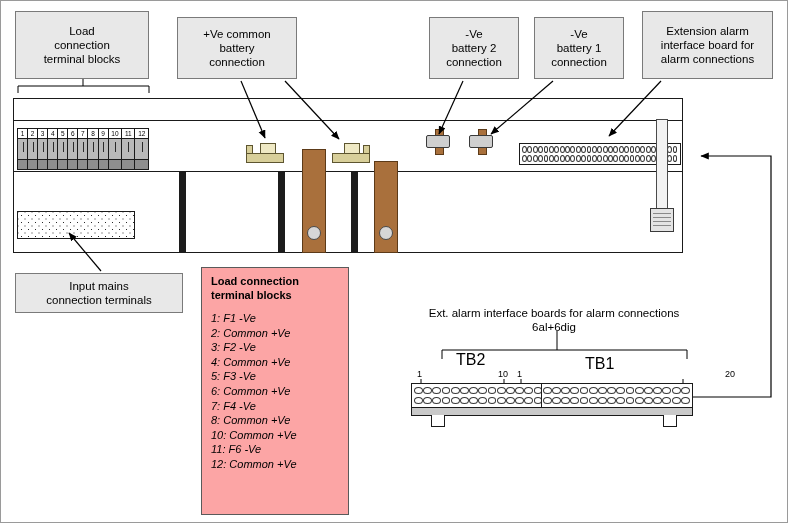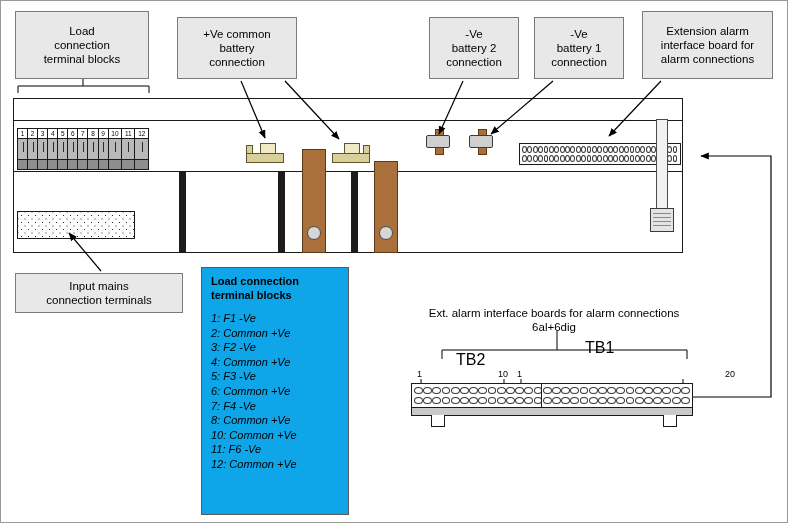--- a/index.html
+++ b/index.html
@@ -38,21 +38,21 @@
   .plain-label {
     position: absolute;
     font-size: 11.5px;
     line-height: 14px;
     color: #000;
     text-align: center;
     white-space: pre-line;
   }
   .legend-box {
     position: absolute;
-    background: #0ea5e9;
+    background: #fca5a5;
     border: 1px solid #5a5a5a;
     box-sizing: border-box;
     padding: 7px 9px;
     font-size: 11px;
     line-height: 14.6px;
   }
   .legend-title {
     font-weight: bold;
     font-size: 11px;
     line-height: 13.5px;
@@ -585,21 +585,21 @@
     <div class="legend-item">8: Common +Ve</div>
     <div class="legend-item">10: Common +Ve</div>
     <div class="legend-item">11: F6 -Ve</div>
     <div class="legend-item">12: Common +Ve</div>
   </div>
 
   <div class="plain-label" style="left:388px; top:305px; width:330px;">Ext. alarm interface boards for alarm connections
 6al+6dig</div>
 
   <div class="tbname" style="left:455px; top:352px;">TB2</div>
-  <div class="tbname" style="left:584px; top:340px;text-align:center;">TB1</div>
+  <div class="tbname" style="left:584px; top:356px;text-align:center;">TB1</div>
 
   <div class="num-sm" style="left:416px; top:368px;">1</div>
   <div class="num-sm" style="left:497px; top:368px;">10</div>
   <div class="num-sm" style="left:516px; top:368px;">1</div>
   <div class="num-sm" style="left:676px; top:368px;margin-left:48px;">20</div>
 
   <div class="detail-board">
     <div class="pin-row" style="top:3px;">
       <div class="pin"></div>
         <div class="pin"></div>

